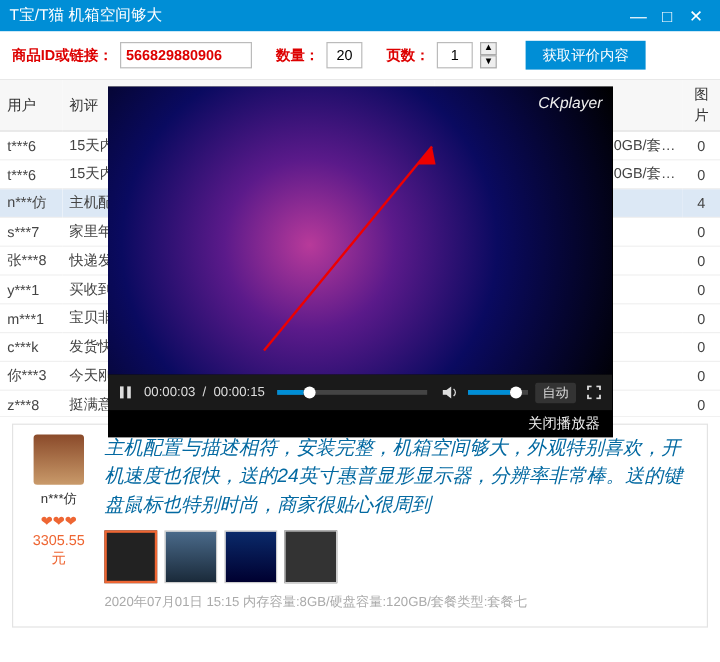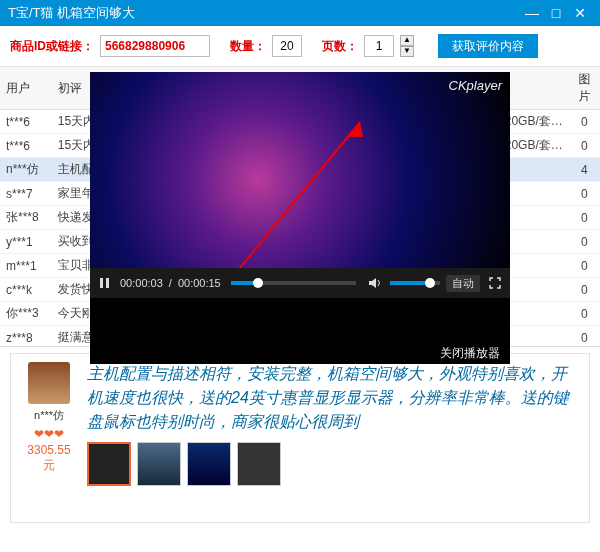--- a/index.html
+++ b/index.html
@@ -33,21 +33,21 @@
 .player-arrow { position: absolute; left: 120px; top: 30px; width: 170px; height: 200px; pointer-events: none; }
 .player-controls { height: 30px; background: #1a1a1a; display: flex; align-items: center; color: #ddd; font-size: 11px; padding: 0 6px; gap: 6px; }
 .pbtn { width: 18px; height: 18px; display: flex; align-items: center; justify-content: center; cursor: pointer; }
 .progress { flex: 1; height: 4px; background: #444; position: relative; margin: 0 4px; }
 .progress .fill { position: absolute; left: 0; top: 0; height: 100%; width: 18%; background: #008ed6; }
 .progress .knob { position: absolute; left: 18%; top: -3px; width: 10px; height: 10px; background: #fff; border-radius: 50%; }
 .volbar { width: 50px; height: 4px; background: #444; position: relative; }
 .volbar .vfill { position: absolute; left: 0; top: 0; height: 100%; width: 70%; background: #008ed6; }
 .volbar .vknob { position: absolute; left: 70%; top: -3px; width: 10px; height: 10px; background: #fff; border-radius: 50%; }
 .badge { background: #333; color: #ddd; padding: 1px 6px; border-radius: 2px; font-size: 11px; text-align: right; }
-.player-close { height: 22px; background: #000; color: #eee; text-align: right; padding: 3px 10px; font-size: 12px; cursor: pointer; margin-top: 44px; }
+.player-close { height: 22px; background: #000; color: #eee; text-align: right; padding: 3px 10px; font-size: 12px; cursor: pointer; }
 .detail { padding: 8px 10px; border: 1px solid #e3e3e3; margin: 6px 10px; height: 170px; display: flex; gap: 10px; overflow: hidden; }
 .avatarcol { width: 56px; text-align: center; }
 .avatar { width: 42px; height: 42px; background: linear-gradient(#8a4a2a, #c99a6a); border-radius: 3px; margin: 0 auto 4px; }
 .uname { color: #333; font-size: 11px; }
 .hearts { color: #e63; font-size: 12px; margin-top: 4px; }
 .price { color: #e63; font-size: 12px; margin-top: 2px; }
 .detbody { flex: 1; }
 .dettext { color: #0369a1; font-size: 16px; line-height: 1.5; font-style: italic; }
 .thumbs { display: flex; gap: 6px; margin-top: 8px; }
 .thumb { width: 44px; height: 44px; border: 1px solid #ccc; background: #222; cursor: pointer; }
@@ -232,14 +232,15 @@
     <div class="price">3305.55 元</div>
   </div>
   <div class="detbody">
     <div class="dettext">主机配置与描述相符，安装完整，机箱空间够大，外观特别喜欢，开机速度也很快，送的24英寸惠普显形显示器，分辨率非常棒。送的键盘鼠标也特别时尚，商家很贴心很周到</div>
     <div class="thumbs">
       <div class="thumb sel"></div>
       <div class="thumb t2"></div>
       <div class="thumb t3"></div>
       <div class="thumb t4"></div>
     </div>
+    <div class="meta">2020年07月01日 15:15   内存容量:8GB/硬盘容量:120GB/套餐类型:套餐七</div>
   </div>
 </div>
 
 </body></html>

